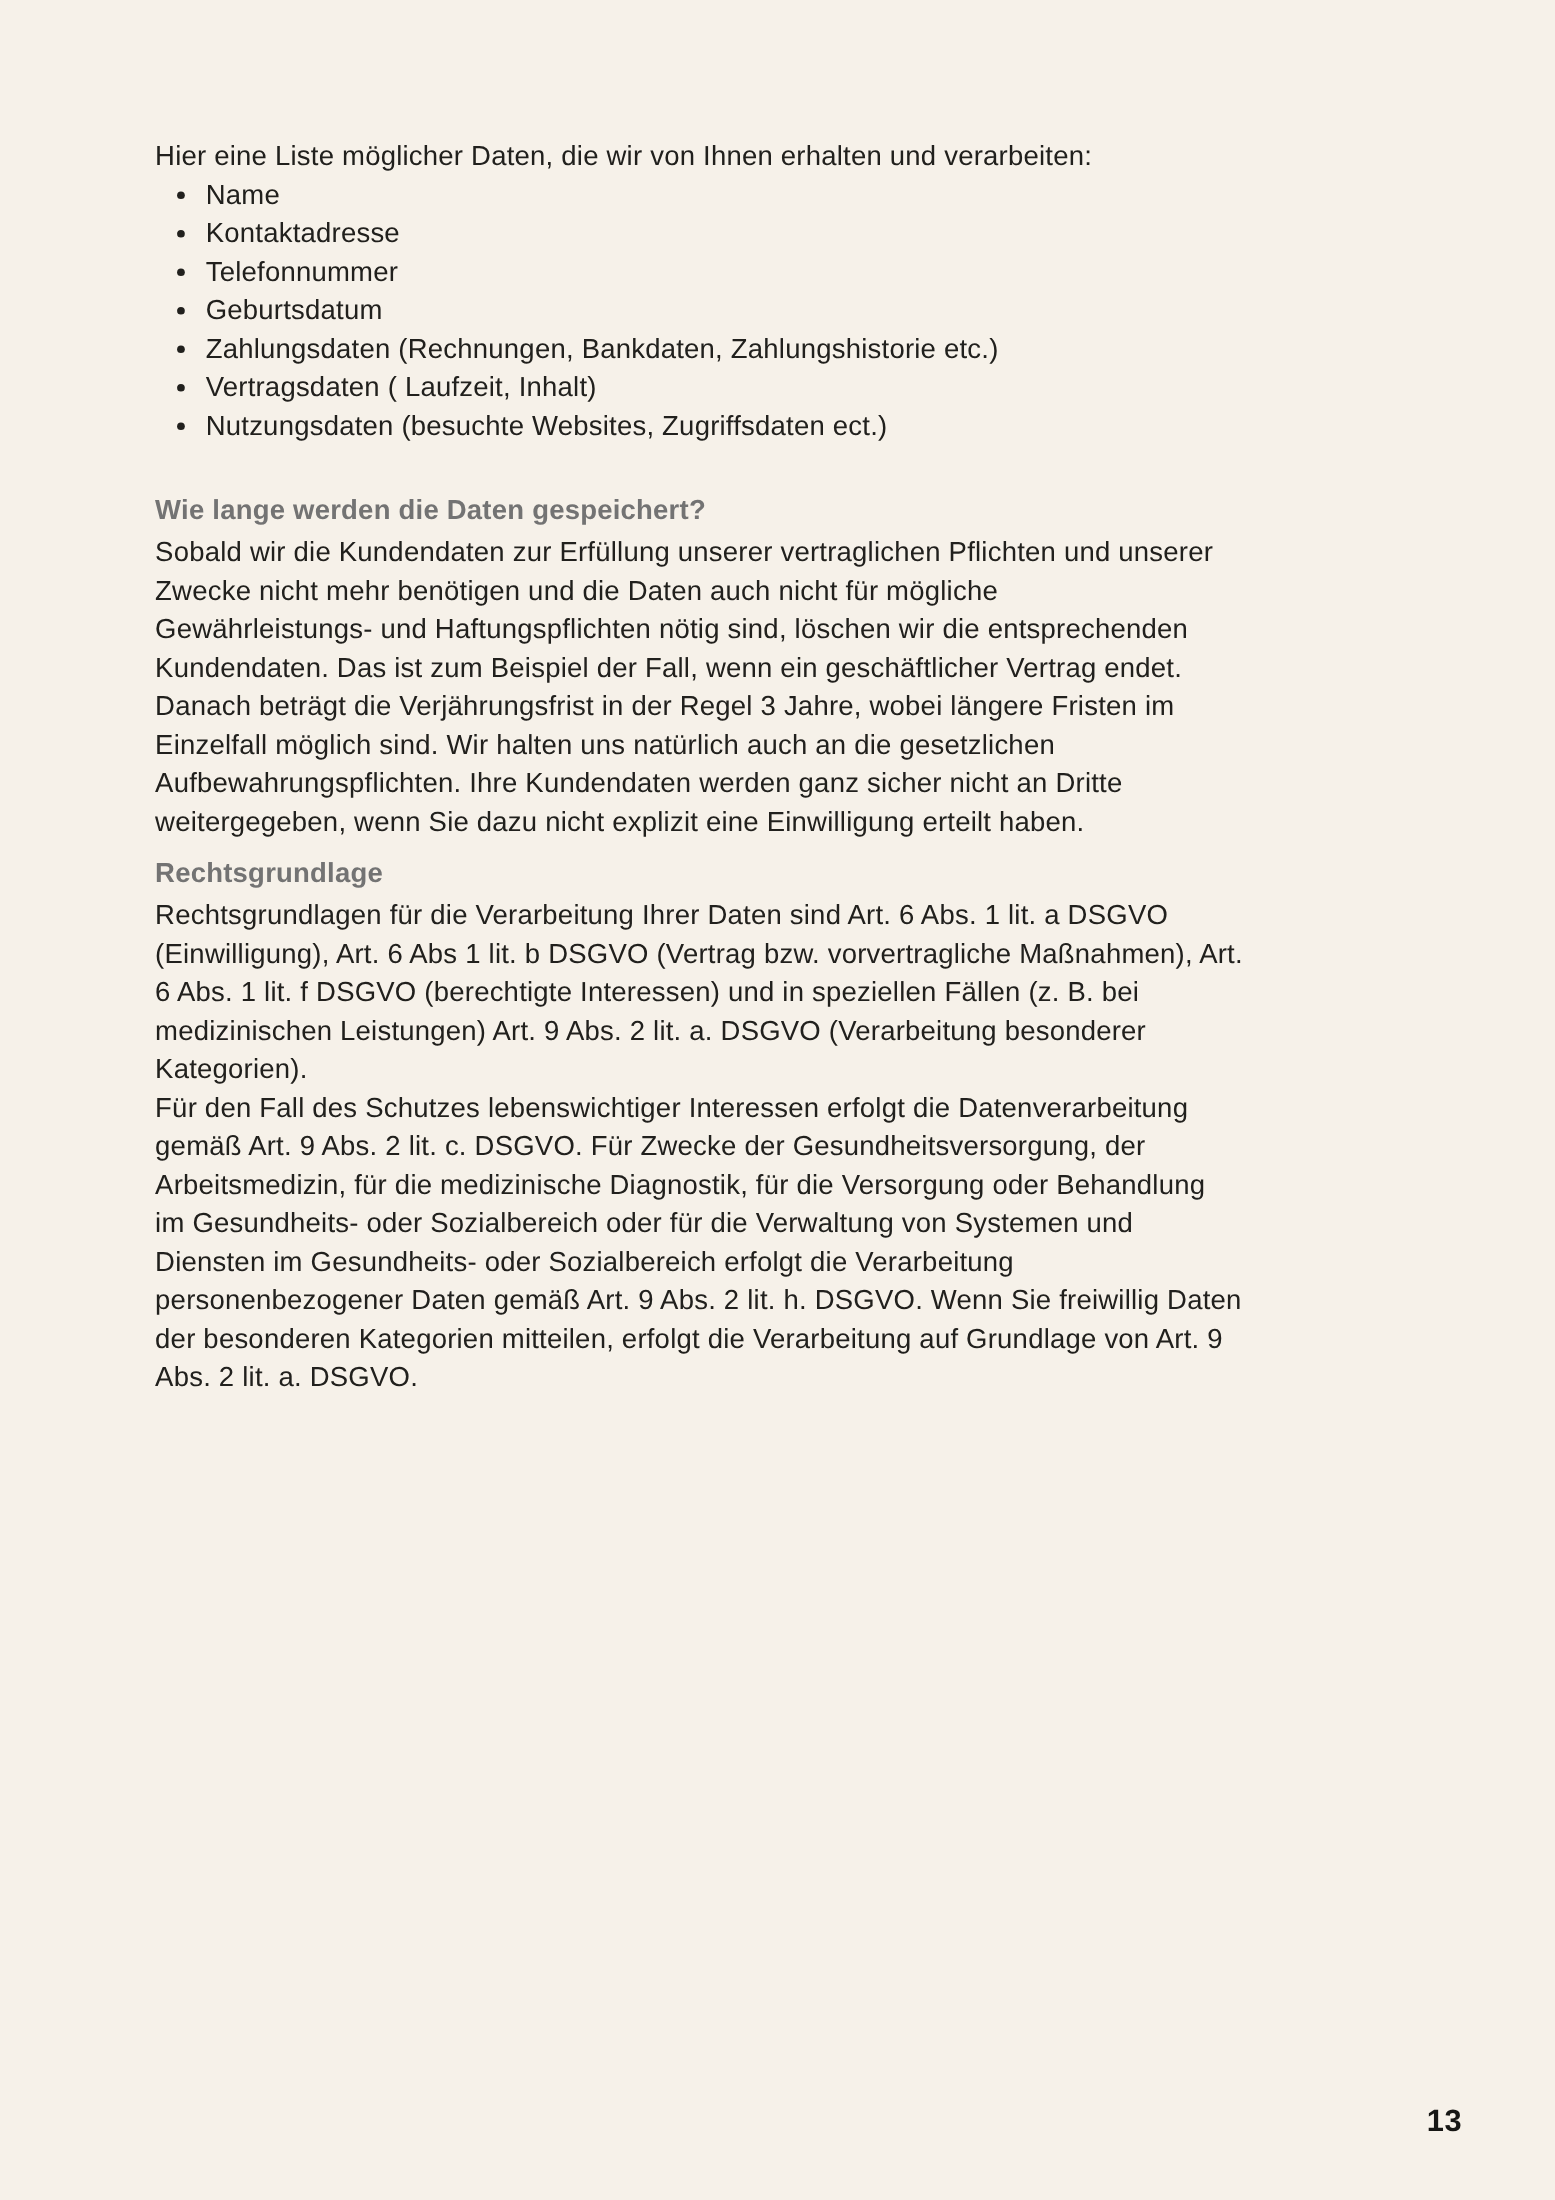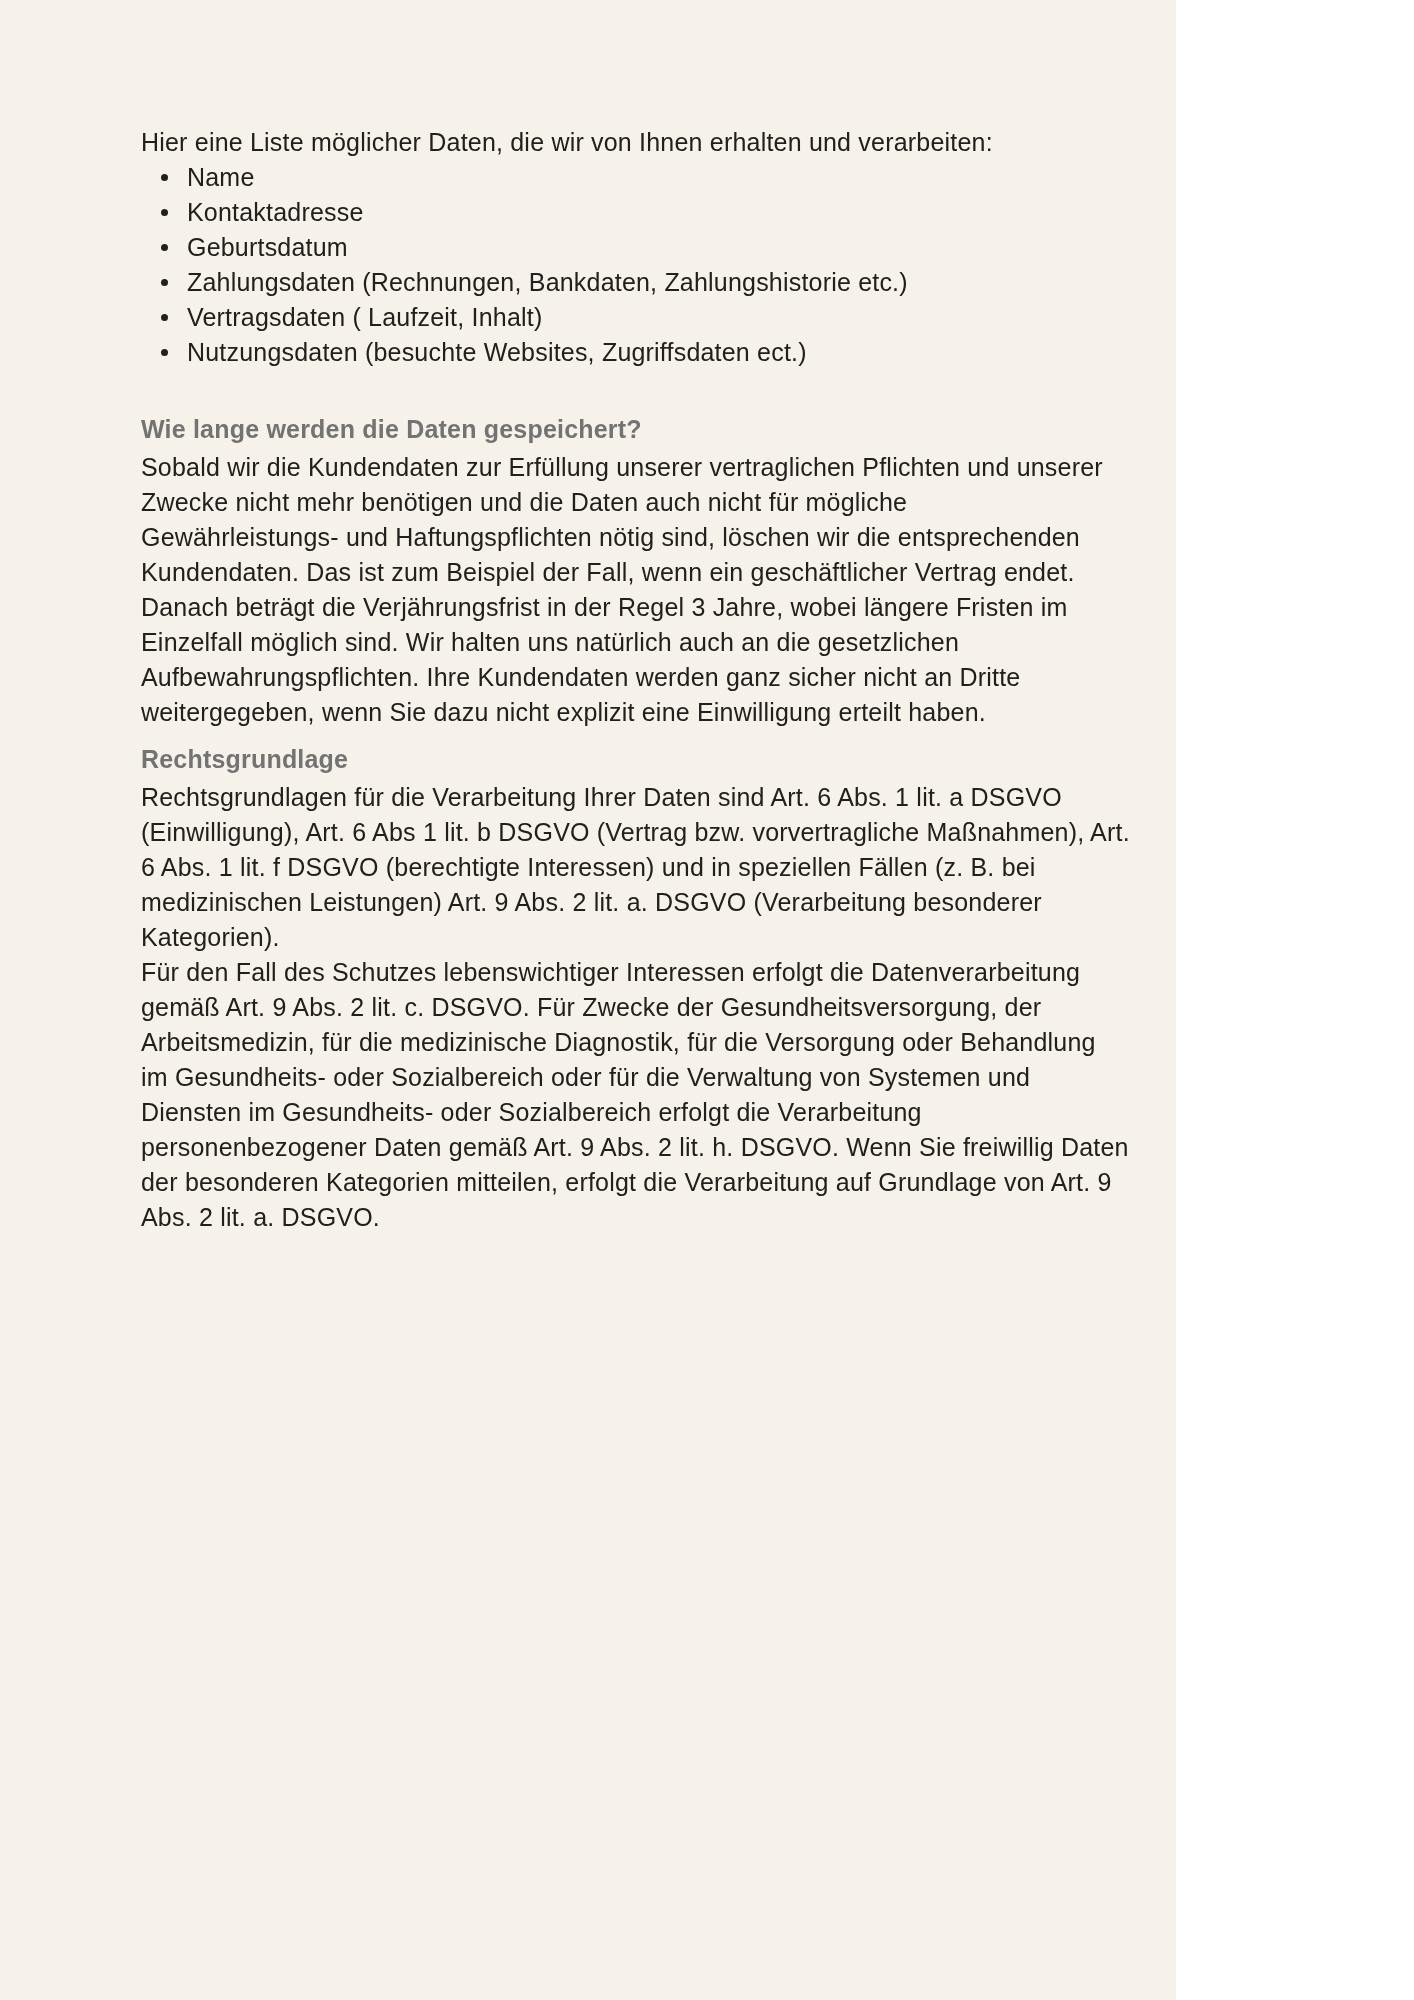--- a/index.html
+++ b/index.html
@@ -1,21 +1,21 @@
 <!DOCTYPE html>
 <html lang="de"><head>
 <meta charset="utf-8">
 <style>
   html, body {
     margin: 0;
     padding: 0;
   }
   .page {
     position: relative;
-    width: 1176px;
+    width: 1414px;
     height: 2000px;
     background: #F6F1E9;
     font-family: "Liberation Sans", "DejaVu Sans", sans-serif;
     color: #21201D;
     overflow: hidden;
   }
   .content {
     position: absolute;
     left: 141px;
     top: 125px;
@@ -76,20 +76,21 @@
 <body>
 
 <div class="page">
   <div class="content">
 
     <p class="intro">Hier eine Liste möglicher Daten, die wir von Ihnen erhalten und verarbeiten:</p>
 
     <ul class="data-list">
       <li>Name</li>
       <li>Kontaktadresse</li>
+      <li>Telefonnummer</li>
       <li>Geburtsdatum</li>
       <li>Zahlungsdaten (Rechnungen, Bankdaten, Zahlungshistorie etc.)</li>
       <li>Vertragsdaten ( Laufzeit, Inhalt)</li>
       <li>Nutzungsdaten (besuchte Websites, Zugriffsdaten ect.)</li>
     </ul>
 
     <section class="text-section">
       <h2>Wie lange werden die Daten gespeichert?</h2>
       <p class="body">Sobald wir die Kundendaten zur Erfüllung unserer vertraglichen Pflichten und unserer
 Zwecke nicht mehr benötigen und die Daten auch nicht für mögliche

